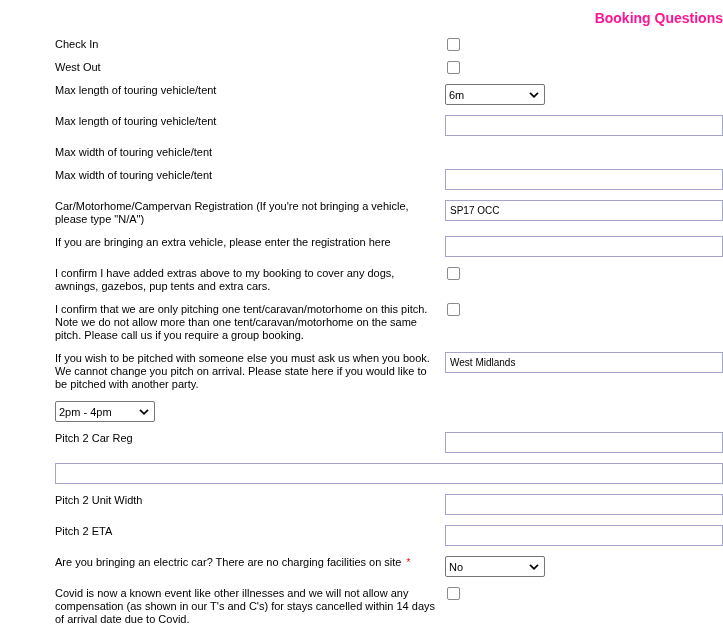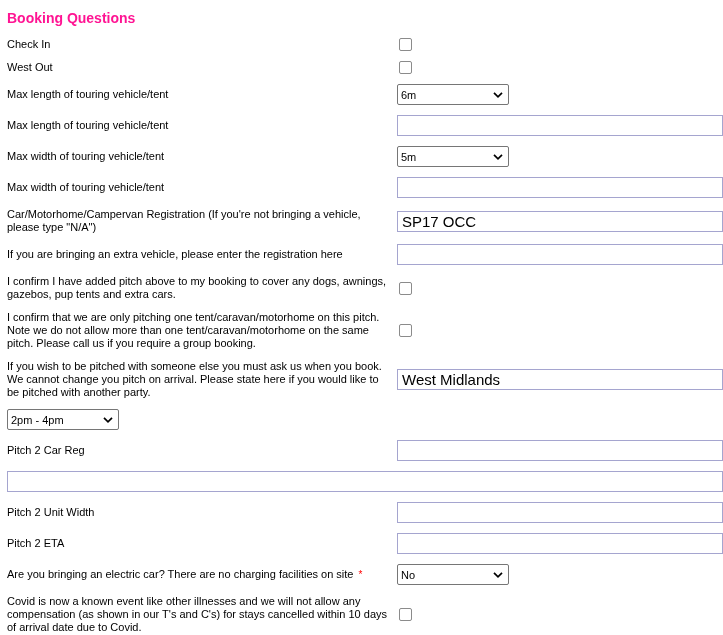--- a/index.html
+++ b/index.html
@@ -13,26 +13,28 @@
     padding: 10px 0 0 7px;
     overflow: hidden;
     background: #ffffff;
   }
 
   .title {
     margin: 0 0 12px 0;
     font-size: 14px;
     font-weight: bold;
     color: #ff1493;
+    text-align: right;
   }
 
   .row {
     display: flex;
-    align-items: center;
+    align-items: flex-start;
     margin-bottom: 10px;
+    margin-left: 48px;
   }
 
   .label {
     flex: 0 0 390px;
     width: 390px;
     box-sizing: border-box;
     padding-right: 8px;
     font-size: 11px;
     line-height: 13px;
     color: #000000;
@@ -53,35 +55,35 @@
 
   input.txt {
     width: calc(100% + 3px);
     height: 21px;
     box-sizing: border-box;
     border: 1px solid #a5a5cf;
     border-radius: 0;
     background: #ffffff;
     color: #000000;
     font-family: "Liberation Sans", sans-serif;
-    font-size: 15px;
+    font-size: 10px;
     padding: 0 4px;
     outline: none;
   }
 
   .selwrap {
     position: relative;
     display: inline-block;
   }
 
   select.sel {
     -webkit-appearance: none;
     -moz-appearance: none;
     appearance: none;
-    width: 112px;
+    width: 100px;
     height: 21px;
     box-sizing: border-box;
     border: 1px solid #767676;
     border-radius: 2px;
     background: #ffffff;
     color: #000000;
     font-family: "Liberation Sans", sans-serif;
     font-size: 11px;
     padding: 0 24px 0 3px;
     outline: none;
@@ -146,25 +148,20 @@
       <span class="label-text">Max length of touring vehicle/tent</span>
     </div>
     <div class="control">
           <input type="text" class="txt" value="" style="">
         </div>
   </div>
       <div class="row">
     <div class="label">
       <span class="label-text">Max width of touring vehicle/tent</span>
     </div>
-    <div class="control">
-          <span class="selwrap"><select class="sel"><option>5m</option></select><svg class="chev" width="10" height="6" viewBox="0 0 10 6">
-              <polyline points="1,0.8 5,4.8 9,0.8" fill="none" stroke="#000000" stroke-width="1.7"></polyline>
-            </svg></span>
-        </div>
   </div>
       <div class="row">
     <div class="label">
       <span class="label-text">Max width of touring vehicle/tent</span>
     </div>
     <div class="control">
           <input type="text" class="txt" value="" style="">
         </div>
   </div>
       <div class="row">
@@ -178,21 +175,21 @@
       <div class="row">
     <div class="label">
       <span class="label-text">If you are bringing an extra vehicle, please enter the registration here</span>
     </div>
     <div class="control">
           <input type="text" class="txt" value="" style="">
         </div>
   </div>
       <div class="row">
     <div class="label">
-      <span class="label-text">I confirm I have added pitch above to my booking to cover any dogs, awnings, gazebos, pup tents and extra cars.</span>
+      <span class="label-text">I confirm I have added extras above to my booking to cover any dogs, awnings, gazebos, pup tents and extra cars.</span>
     </div>
     <div class="control">
           <input type="checkbox" class="cb" style="">
         </div>
   </div>
       <div class="row">
     <div class="label">
       <span class="label-text">I confirm that we are only pitching one tent/caravan/motorhome on this pitch. Note we do not allow more than one tent/caravan/motorhome on the same pitch. Please call us if you require a group booking.</span>
     </div>
     <div class="control">
@@ -248,20 +245,20 @@
       <span class="label-text">Are you bringing an electric car? There are no charging facilities on site</span><span class="req">*</span>
     </div>
     <div class="control">
           <span class="selwrap"><select class="sel"><option>No</option></select><svg class="chev" width="10" height="6" viewBox="0 0 10 6">
               <polyline points="1,0.8 5,4.8 9,0.8" fill="none" stroke="#000000" stroke-width="1.7"></polyline>
             </svg></span>
         </div>
   </div>
       <div class="row">
     <div class="label">
-      <span class="label-text">Covid is now a known event like other illnesses and we will not allow any compensation (as shown in our T's and C's) for stays cancelled within 10 days of arrival date due to Covid.</span>
+      <span class="label-text">Covid is now a known event like other illnesses and we will not allow any compensation (as shown in our T's and C's) for stays cancelled within 14 days of arrival date due to Covid.</span>
     </div>
     <div class="control">
           <input type="checkbox" class="cb" style="">
         </div>
   </div>
     </div>
 </div>
 
 </body></html>

